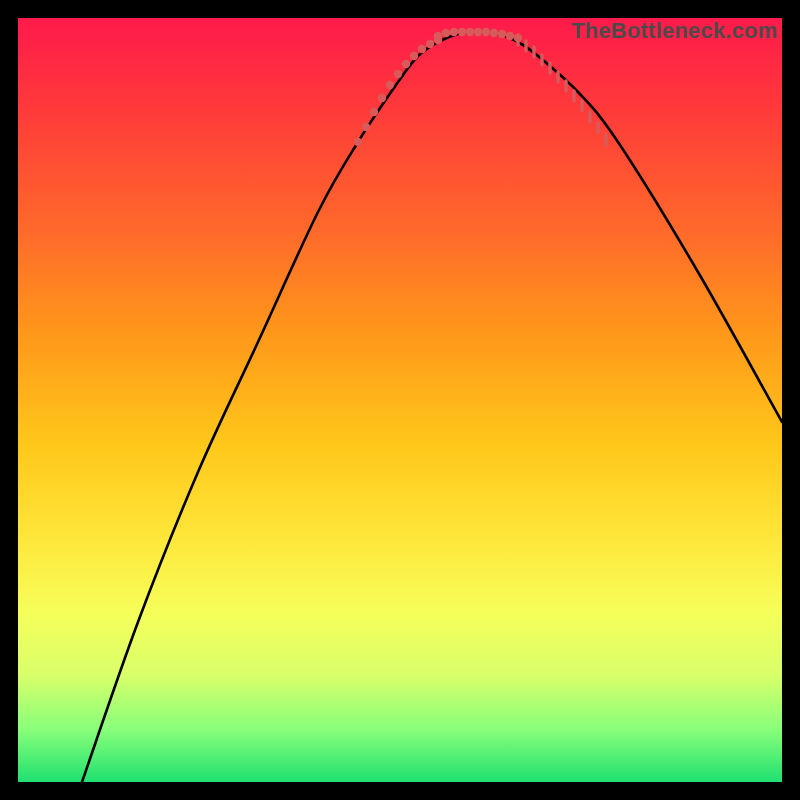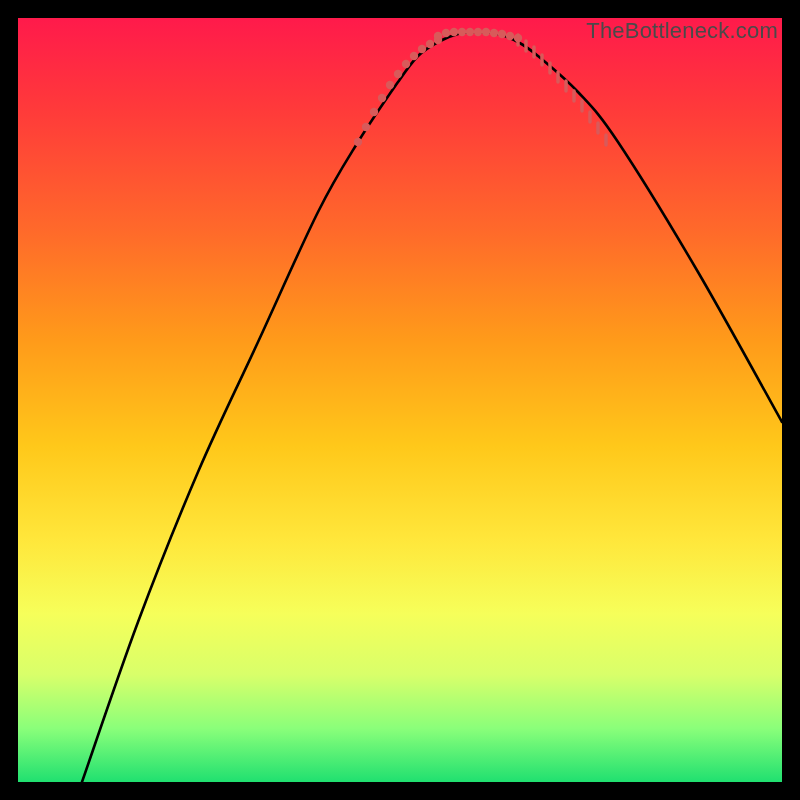--- a/index.html
+++ b/index.html
@@ -33,21 +33,21 @@
       #d8ff6a 86%,
       #8aff7a 93%,
       #20e070 100%);
   }
   .watermark {
     position: absolute;
     top: 0px;
     right: 4px;
     color: #4a4a4a;
     font-size: 22px;
-    font-weight: 400;
+    font-weight: 700;
     letter-spacing: 0.2px;
     user-select: none;
   }
   svg.overlay {
     position: absolute;
     inset: 0;
   }
 </style>
 </head>
 <body>

